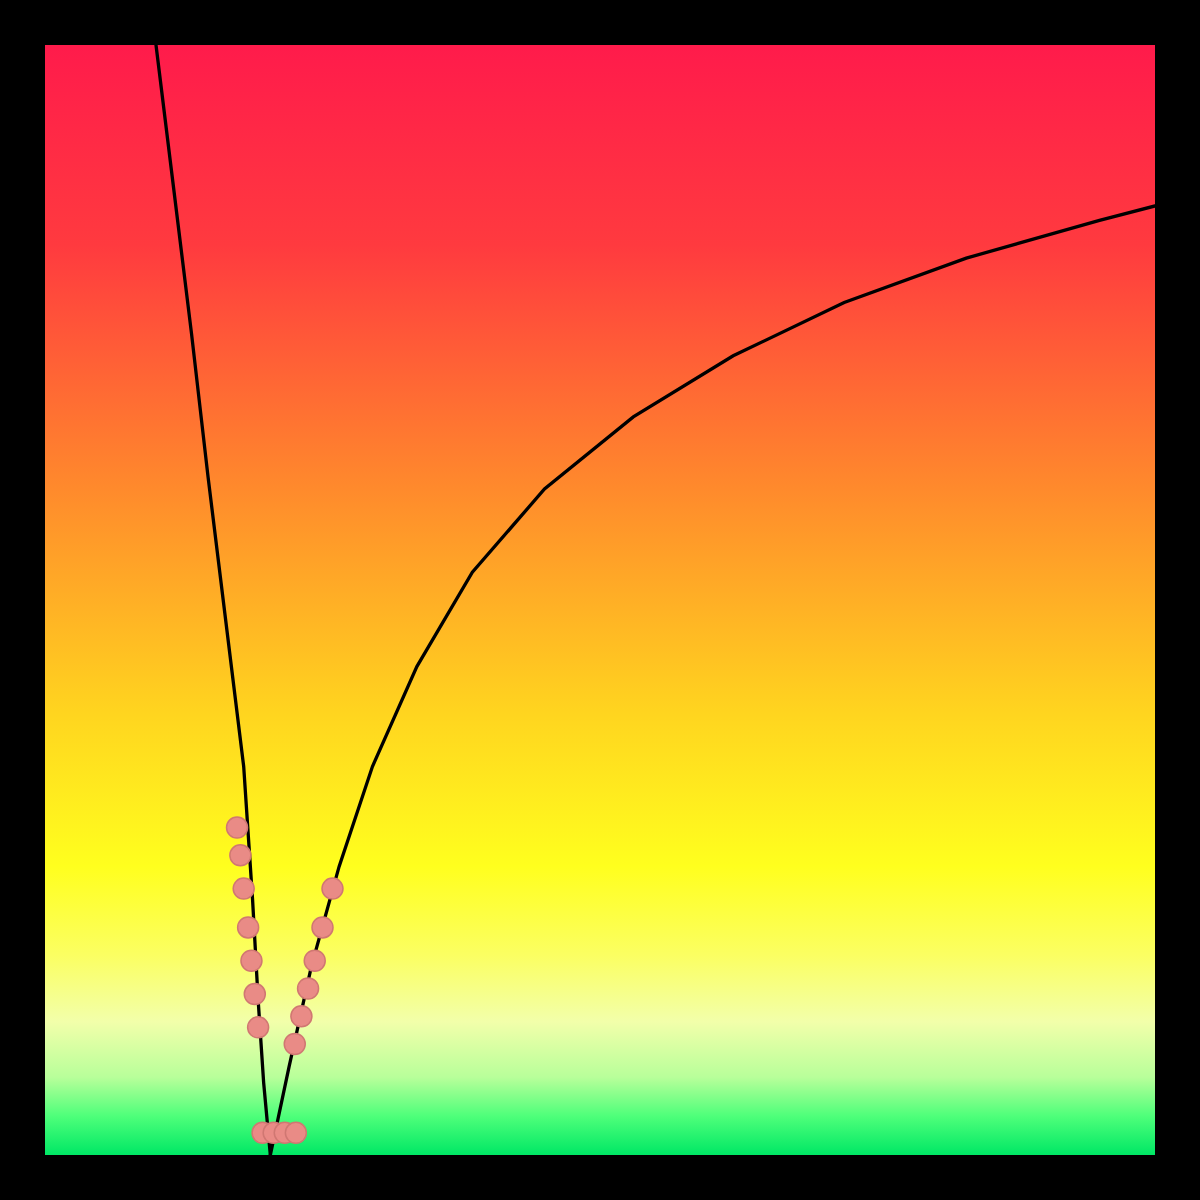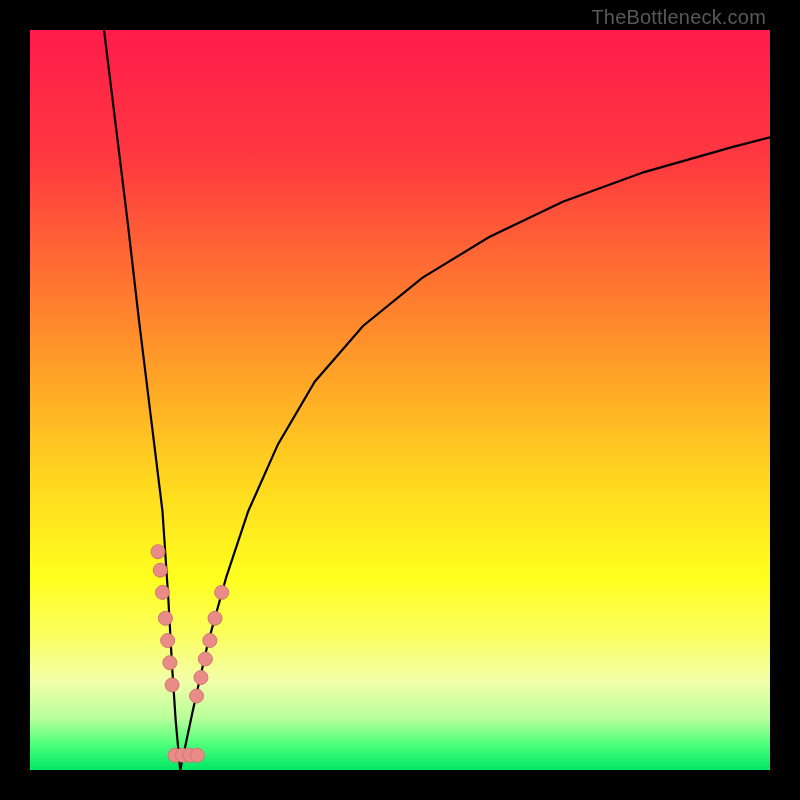--- a/index.html
+++ b/index.html
@@ -83,14 +83,13 @@
           <circle cx="185.00" cy="588.30" r="7" fill="#e98b86" stroke="#d07772" stroke-width="1"></circle>
           <circle cx="191.66" cy="562.40" r="7" fill="#e98b86" stroke="#d07772" stroke-width="1"></circle>
           <circle cx="145.04" cy="725.20" r="7" fill="#e98b86" stroke="#d07772" stroke-width="1"></circle>
           <circle cx="152.44" cy="725.20" r="7" fill="#e98b86" stroke="#d07772" stroke-width="1"></circle>
           <circle cx="159.84" cy="725.20" r="7" fill="#e98b86" stroke="#d07772" stroke-width="1"></circle>
           <circle cx="167.24" cy="725.20" r="7" fill="#e98b86" stroke="#d07772" stroke-width="1"></circle>
         </g>
     </svg>
   </div>
 
-  <div class="watermark">TheBottleneck.com</div>
 </div>
 
 </body></html>

